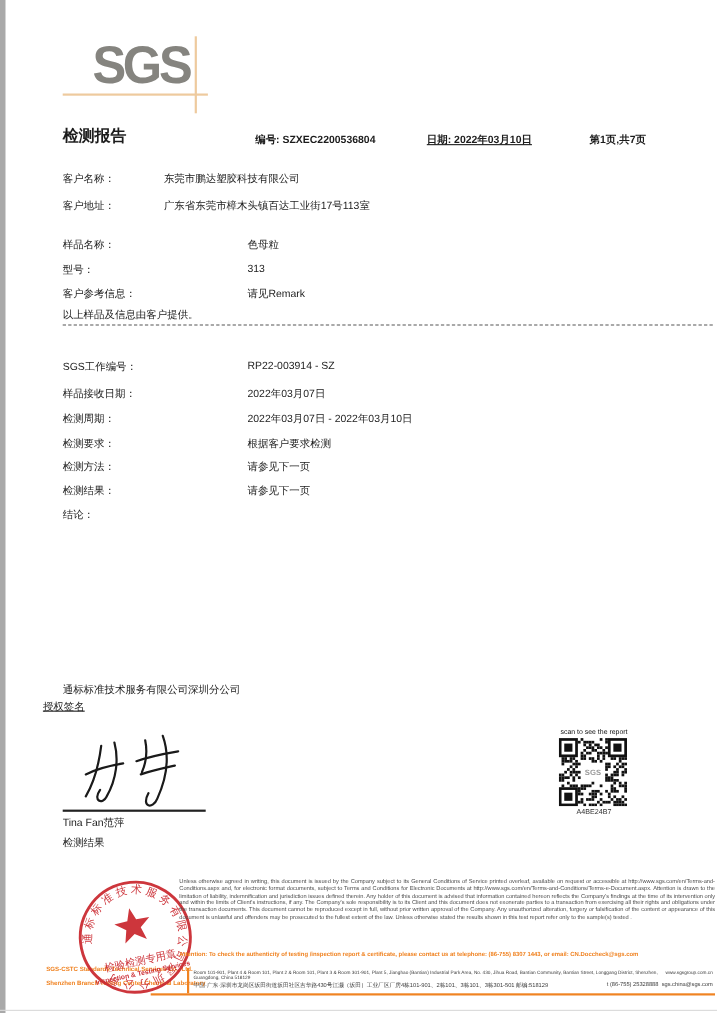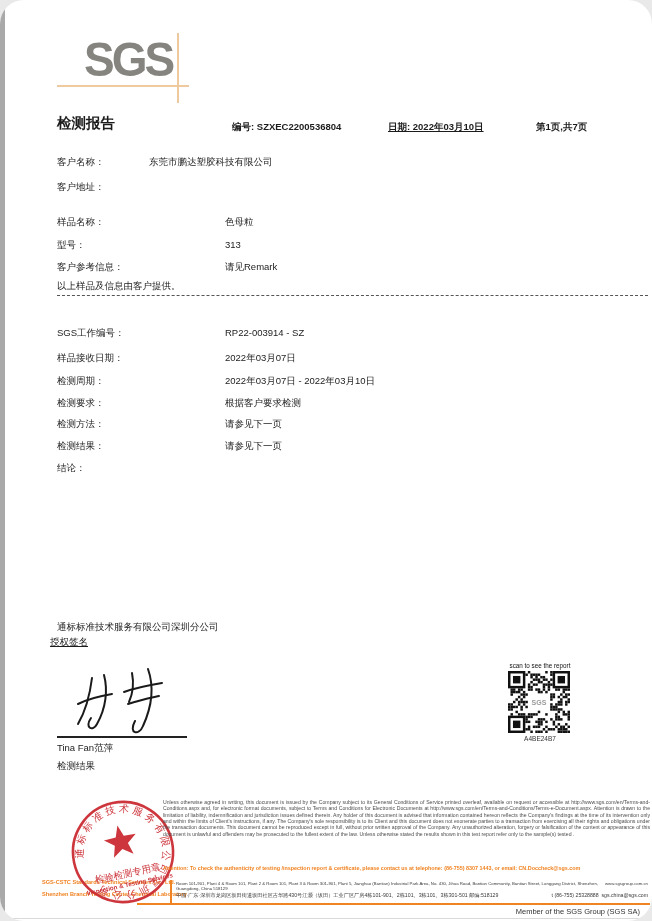--- a/index.html
+++ b/index.html
@@ -1,16 +1,16 @@
 <!DOCTYPE html>
 <html><head>
 <meta charset="utf-8">
 <style>
   html,body{margin:0;padding:0;background:#e9e9e9;font-family:"Liberation Sans",sans-serif;}
-  #page{position:relative;width:652px;height:921px;background:#ffffff;overflow:hidden;color:#1c1c1c;border-radius:24px;}
+  #page{position:relative;width:652px;height:921px;background:#ffffff;overflow:hidden;color:#1c1c1c;}
   .abs{position:absolute;}
   
   #edge-strip{left:0;top:0;width:5px;height:921px;background:#a9a9a9;}
   #bottom-edge{left:0;top:918px;width:652px;height:1px;background:#d9d9d9;}
   
   #logo-text{left:84px;top:36px;font-size:46px;font-weight:900;color:#85847f;letter-spacing:-3px;transform:scaleY(1.05);line-height:1;}
   .tan-line{background:#eeca9e;}
   #logo-underline{left:57px;top:85px;width:132px;height:2px;}
   #logo-vline{left:177px;top:33px;width:2px;height:70px;}
   
@@ -21,21 +21,21 @@
   #hdr-page{left:536px;}
   
   .row-label{left:57px;font-size:9.5px;}
   .row-value{font-size:9.5px;}
   .vcol1{left:149px;}
   .vcol2{left:225px;}
   #divider-dashed{left:57px;top:295px;width:591px;border-top:1.2px dashed #555;height:0;}
   #conclusion-value{left:225px;top:460px;width:424px;font-size:9.5px;line-height:15px;}
   
   #sig-company{left:57px;top:621px;font-size:9.5px;}
-  #sig-auth{left:50px;top:636px;font-size:9.5px;text-decoration:underline;}
+  #sig-auth{left:39px;top:636px;font-size:9.5px;text-decoration:underline;}
   #sig-svg{left:66px;top:664px;}
   #sig-line{left:57px;top:736px;width:130px;height:1.5px;background:#222;}
   #sig-name{left:57px;top:742px;font-size:9.5px;}
   #sig-role{left:57px;top:760px;font-size:9.5px;}
   
   #qr-caption{left:502px;top:662px;width:76px;font-size:6.3px;text-align:center;color:#111;}
   #qr-box{left:508px;top:671px;width:62px;height:62px;}
   #qr-code-text{left:502px;top:735px;width:76px;font-size:6.5px;text-align:center;color:#333;}
   
   #stamp-svg{left:53px;top:782px;opacity:.92;}
@@ -66,20 +66,21 @@
   <div class="abs tan-line" id="logo-vline"></div>
 
   <div class="abs" id="doc-title">检测报告</div>
   <div class="abs hdr" id="hdr-no">编号: SZXEC2200536804</div>
   <div class="abs hdr" id="hdr-date">日期: 2022年03月10日</div>
   <div class="abs hdr" id="hdr-page">第1页,共7页</div>
 
   <div class="abs row-label" style="top:156px">客户名称：</div>
   <div class="abs row-value vcol1" style="top:156px">东莞市鹏达塑胶科技有限公司</div>
   <div class="abs row-label" style="top:181px">客户地址：</div>
+  <div class="abs row-value vcol1" style="top:181px">广东省东莞市樟木头镇百达工业街17号113室</div>
 
   <div class="abs row-label" style="top:216px">样品名称：</div>
   <div class="abs row-value vcol2" style="top:216px">色母粒</div>
   <div class="abs row-label" style="top:239px">型号：</div>
   <div class="abs row-value vcol2" style="top:239px">313</div>
   <div class="abs row-label" style="top:261px">客户参考信息：</div>
   <div class="abs row-value vcol2" style="top:261px">请见Remark</div>
   <div class="abs row-label" style="top:280px">以上样品及信息由客户提供。</div>
 
   <div class="abs" id="divider-dashed"></div>
@@ -345,16 +346,15 @@
   <div class="abs addr-row" id="addr-row1">
     <span>Room 101-901, Plant 4 &amp; Room 101, Plant 2 &amp; Room 101, Plant 3 &amp; Room 301-901, Plant 5, Jianghao (Bantian) Industrial Park Area, No. 430, Jihua Road, Bantian Community, Bantian Street, Longgang District, Shenzhen, Guangdong, China 518129</span>
     <span class="addr-right">www.sgsgroup.com.cn</span>
   </div>
   <div class="abs addr-row" id="addr-row2">
     <span>中国·广东·深圳市龙岗区坂田街道坂田社区吉华路430号江灏（坂田）工业厂区厂房4栋101-901、2栋101、3栋101、3栋301-501  邮编:518129</span>
     <span class="addr-right"><span>t (86-755) 25328888</span>&nbsp;&nbsp;<span>sgs.china@sgs.com</span></span>
   </div>
 
   <div class="abs" id="footer-rule"></div>
-  <div class="abs" id="member-text">Member of the SGS Group (SGS SA)</div>
   <div class="abs" id="bottom-edge"></div>
 
 </div>
 
 </body></html>

